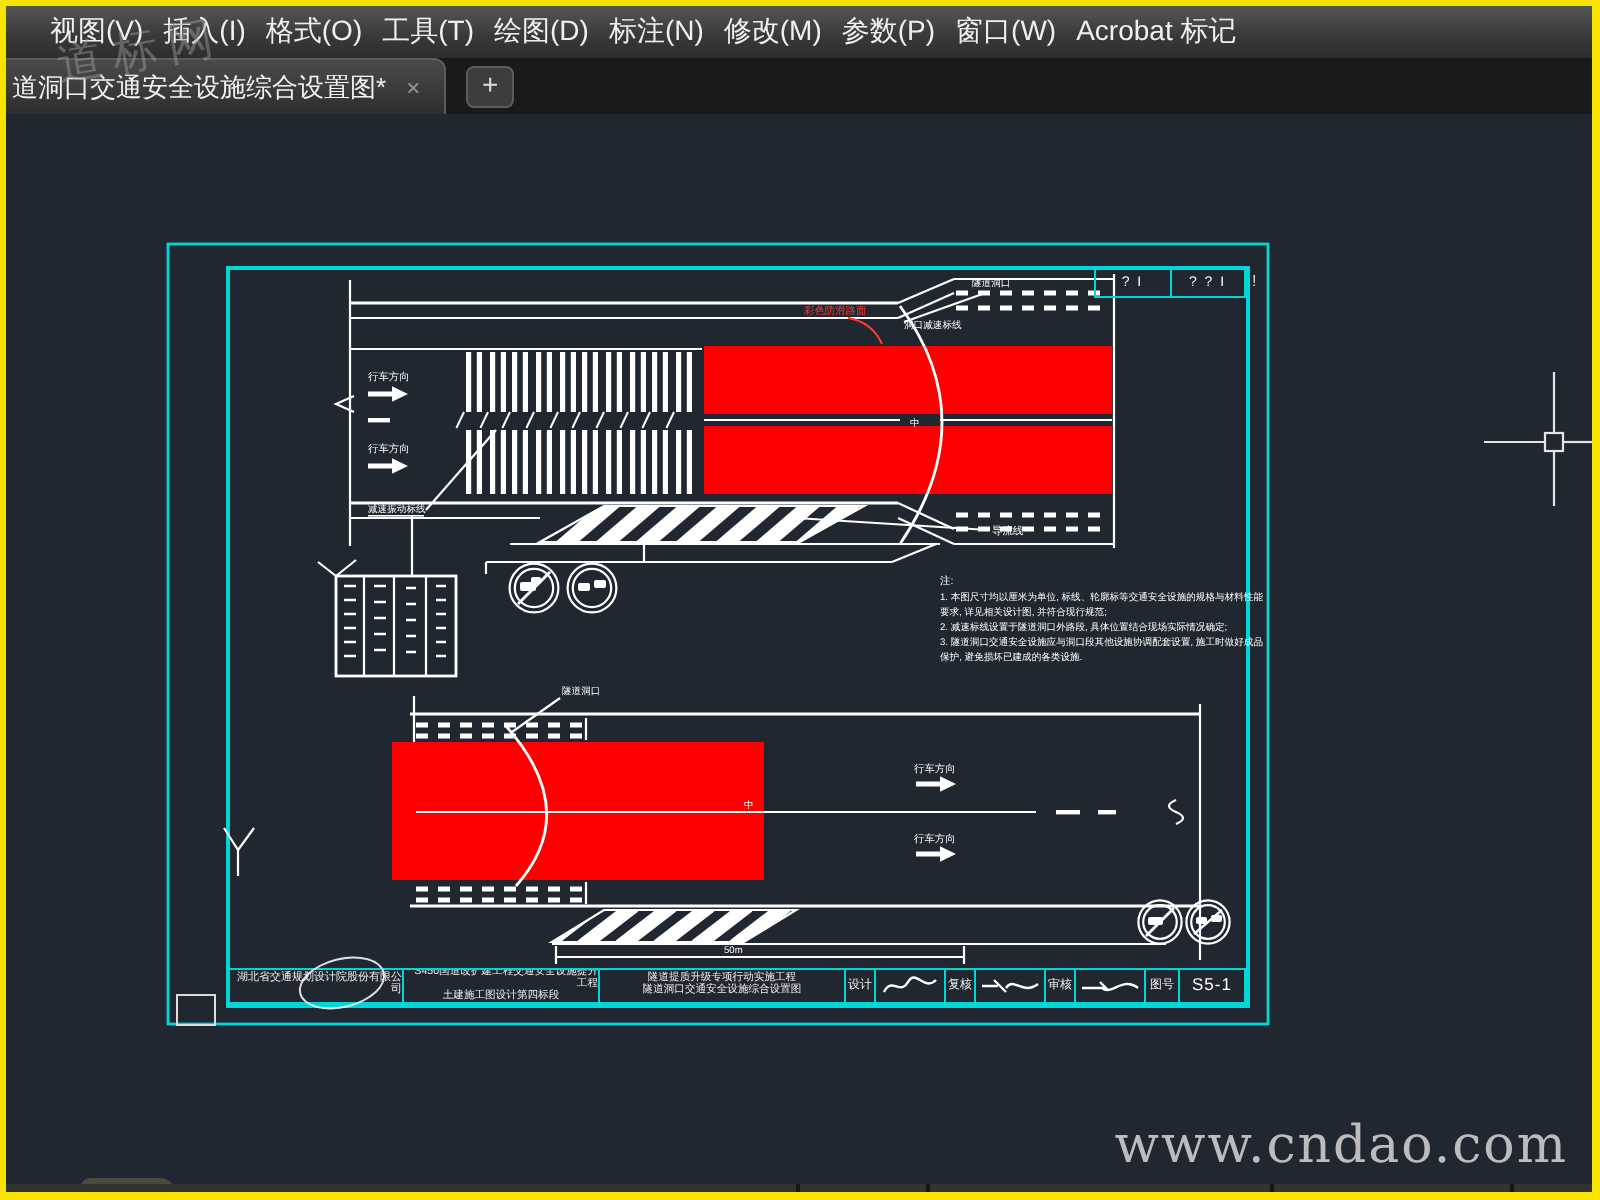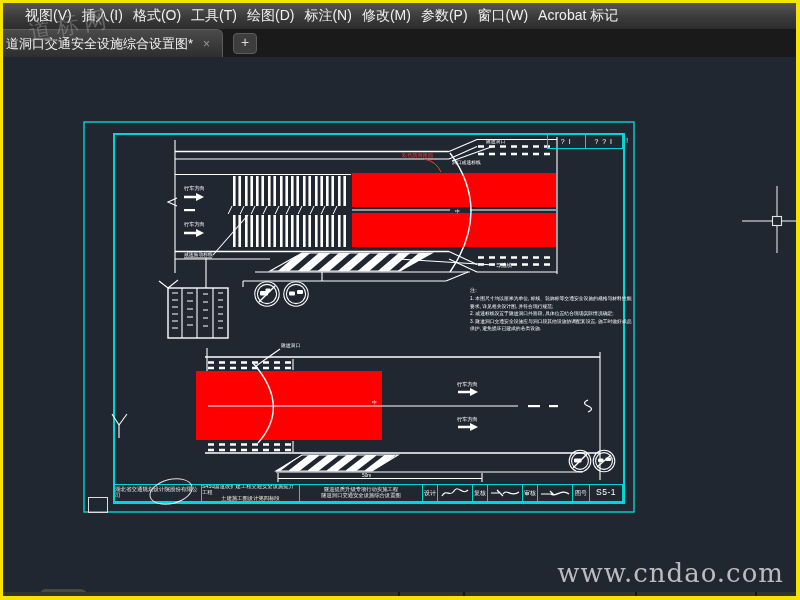--- a/index.html
+++ b/index.html
@@ -45,21 +45,21 @@
   
   #pagebox{position:absolute;left:547px;top:134px;width:74px;height:13px;z-index:6;
            border:1px solid #00d6d6;display:flex;color:#fff;font-size:7px;}
   #pagebox .pc{flex:1;display:flex;align-items:center;justify-content:center;letter-spacing:1px;}
   #pagebox .pc+.pc{border-left:1px solid #00d6d6;}
   #pagemark{position:absolute;left:626px;top:136px;color:#ddd;font-size:8px;z-index:6;}
   
   #tblock{position:absolute;left:114px;top:484px;width:509px;height:18px;z-index:6;
           border:1px solid #00d6d6;display:flex;color:#eee;box-sizing:border-box;}
   .tc{border-right:1px solid #00d6d6;display:flex;flex-direction:column;align-items:center;
-      justify-content:center;text-align:left;overflow:hidden;line-height:1.08;}
+      justify-content:center;text-align:right;overflow:hidden;line-height:1.08;}
   .tc:last-child{border-right:none;}
   .c-co{width:86px;font-size:5.5px;}
   .c-pj{width:97px;font-size:5.3px;}
   .c-dw{flex:1;font-size:5.3px;}
   .c-lb{width:14px;font-size:6px;}
   .c-sg{width:34px;}
   .c-no{width:16px;font-size:6px;}
   .c-num{width:32px;font-size:8.5px;color:#fff;letter-spacing:.5px;}
   #stamp{position:absolute;left:149px;top:479px;width:42px;height:23px;z-index:7;
          border:1.2px solid rgba(255,255,255,.85);border-radius:50%;transform:rotate(-14deg);}

